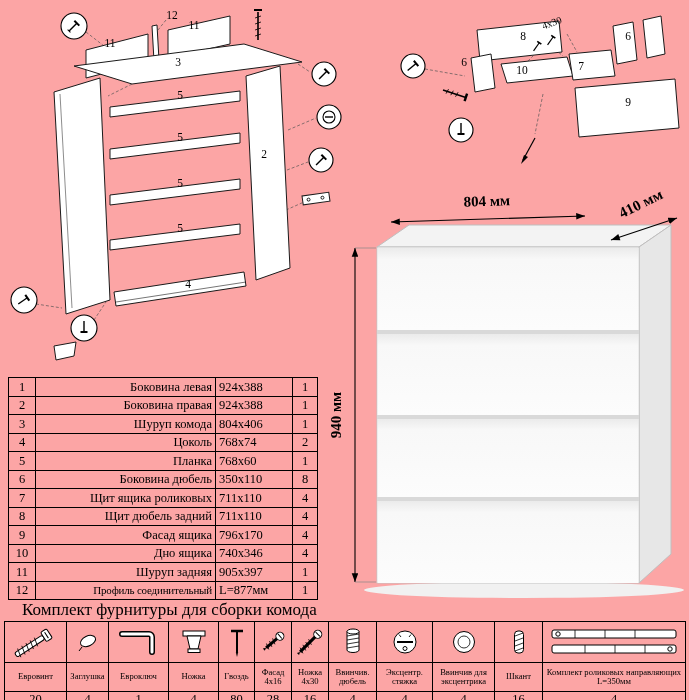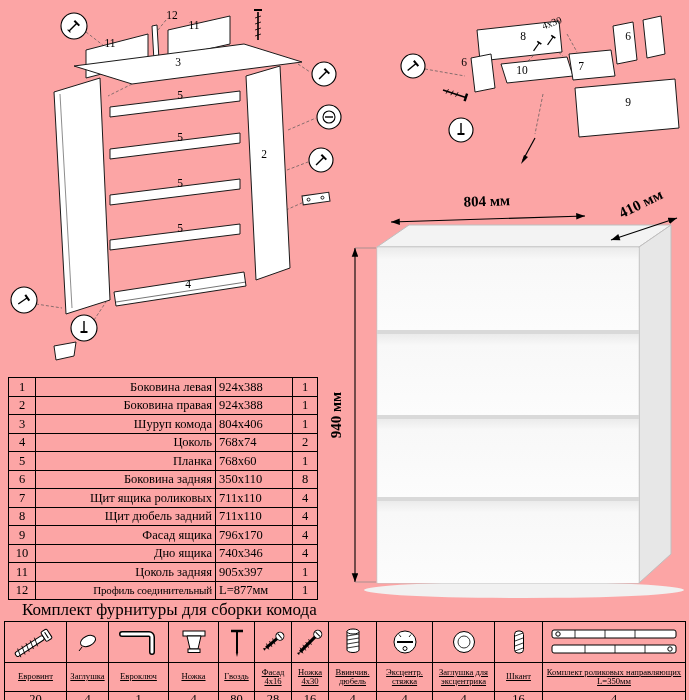--- a/index.html
+++ b/index.html
@@ -25,21 +25,21 @@
   .parts-table tr:nth-child(5) .pt-name{padding-left:18px;}
   .parts-table tr:nth-child(12) .pt-name{font-size:11px;letter-spacing:-.2px;}
   
   .hw-title{position:absolute;left:22px;top:600px;width:679px;
             font-size:17px;}
   .hw-table{position:absolute;left:4px;top:621px;width:681px;border-collapse:collapse;
             table-layout:fixed;}
   .hw-table td{border:1px solid #000;text-align:center;vertical-align:middle;padding:0;}
   .hw-ic-cell{height:40px;}
   .hw-ic-cell svg{margin:0 auto;}
-  .hw-lbl-cell{height:26px;font-size:8.6px;line-height:1.1;padding:1px !important;text-decoration:underline;}
+  .hw-lbl-cell{height:26px;font-size:8.6px;line-height:1.1;padding:1px !important;}
   .hw-qty-cell{height:15px;font-size:12.5px;}
   .hi{fill:#fff;stroke:#000;stroke-width:1;}
 </style>
 </head>
 <body>
 
 <div class="page">
 
   <svg style="position:absolute;left:2px;top:2px;" width="360" height="372" viewBox="0 0 360 372">
 
@@ -277,21 +277,21 @@
         <td class="pt-qty">2</td>
       </tr>
       <tr>
         <td class="pt-num">5</td>
         <td class="pt-name">Планка</td>
         <td class="pt-size">768x60</td>
         <td class="pt-qty">1</td>
       </tr>
       <tr>
         <td class="pt-num">6</td>
-        <td class="pt-name">Боковина задняя</td>
+        <td class="pt-name">Боковина дюбель</td>
         <td class="pt-size">350x110</td>
         <td class="pt-qty">8</td>
       </tr>
       <tr>
         <td class="pt-num">7</td>
         <td class="pt-name">Щит ящика роликовых</td>
         <td class="pt-size">711x110</td>
         <td class="pt-qty">4</td>
       </tr>
       <tr>
@@ -307,21 +307,21 @@
         <td class="pt-qty">4</td>
       </tr>
       <tr>
         <td class="pt-num">10</td>
         <td class="pt-name">Дно ящика</td>
         <td class="pt-size">740x346</td>
         <td class="pt-qty">4</td>
       </tr>
       <tr>
         <td class="pt-num">11</td>
-        <td class="pt-name">Цоколь задняя</td>
+        <td class="pt-name">Шуруп задняя</td>
         <td class="pt-size">905x397</td>
         <td class="pt-qty">1</td>
       </tr>
       <tr>
         <td class="pt-num">12</td>
         <td class="pt-name">Профиль соединительный</td>
         <td class="pt-size">L=877мм</td>
         <td class="pt-qty">1</td>
       </tr>
     </tbody>
@@ -465,21 +465,21 @@
       <tr>
         <td class="hw-lbl-cell">Евровинт</td>
         <td class="hw-lbl-cell">Заглушка</td>
         <td class="hw-lbl-cell">Евроключ</td>
         <td class="hw-lbl-cell">Ножка</td>
         <td class="hw-lbl-cell">Гвоздь</td>
         <td class="hw-lbl-cell">Фасад 4x16</td>
         <td class="hw-lbl-cell">Ножка 4x30</td>
         <td class="hw-lbl-cell">Ввинчив. дюбель</td>
         <td class="hw-lbl-cell">Эксцентр. стяжка</td>
-        <td class="hw-lbl-cell">Заглушка для эксцентрика</td>
+        <td class="hw-lbl-cell">Ввинчив для эксцентрика</td>
         <td class="hw-lbl-cell">Шкант</td>
         <td class="hw-lbl-cell">Комплект роликовых направляющих L=350мм</td>
       </tr>
       <tr>
         <td class="hw-qty-cell">20</td>
         <td class="hw-qty-cell">4</td>
         <td class="hw-qty-cell">1</td>
         <td class="hw-qty-cell">4</td>
         <td class="hw-qty-cell">80</td>
         <td class="hw-qty-cell">28</td>

